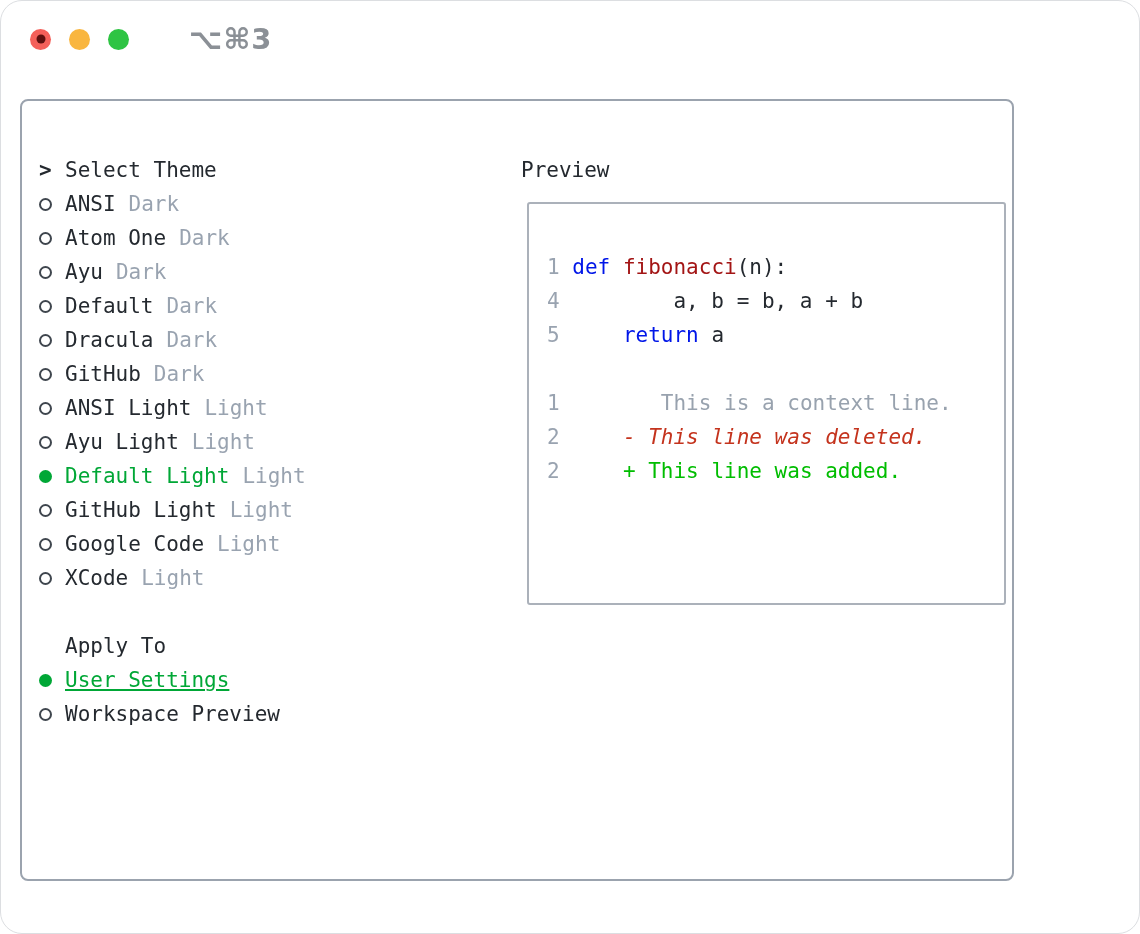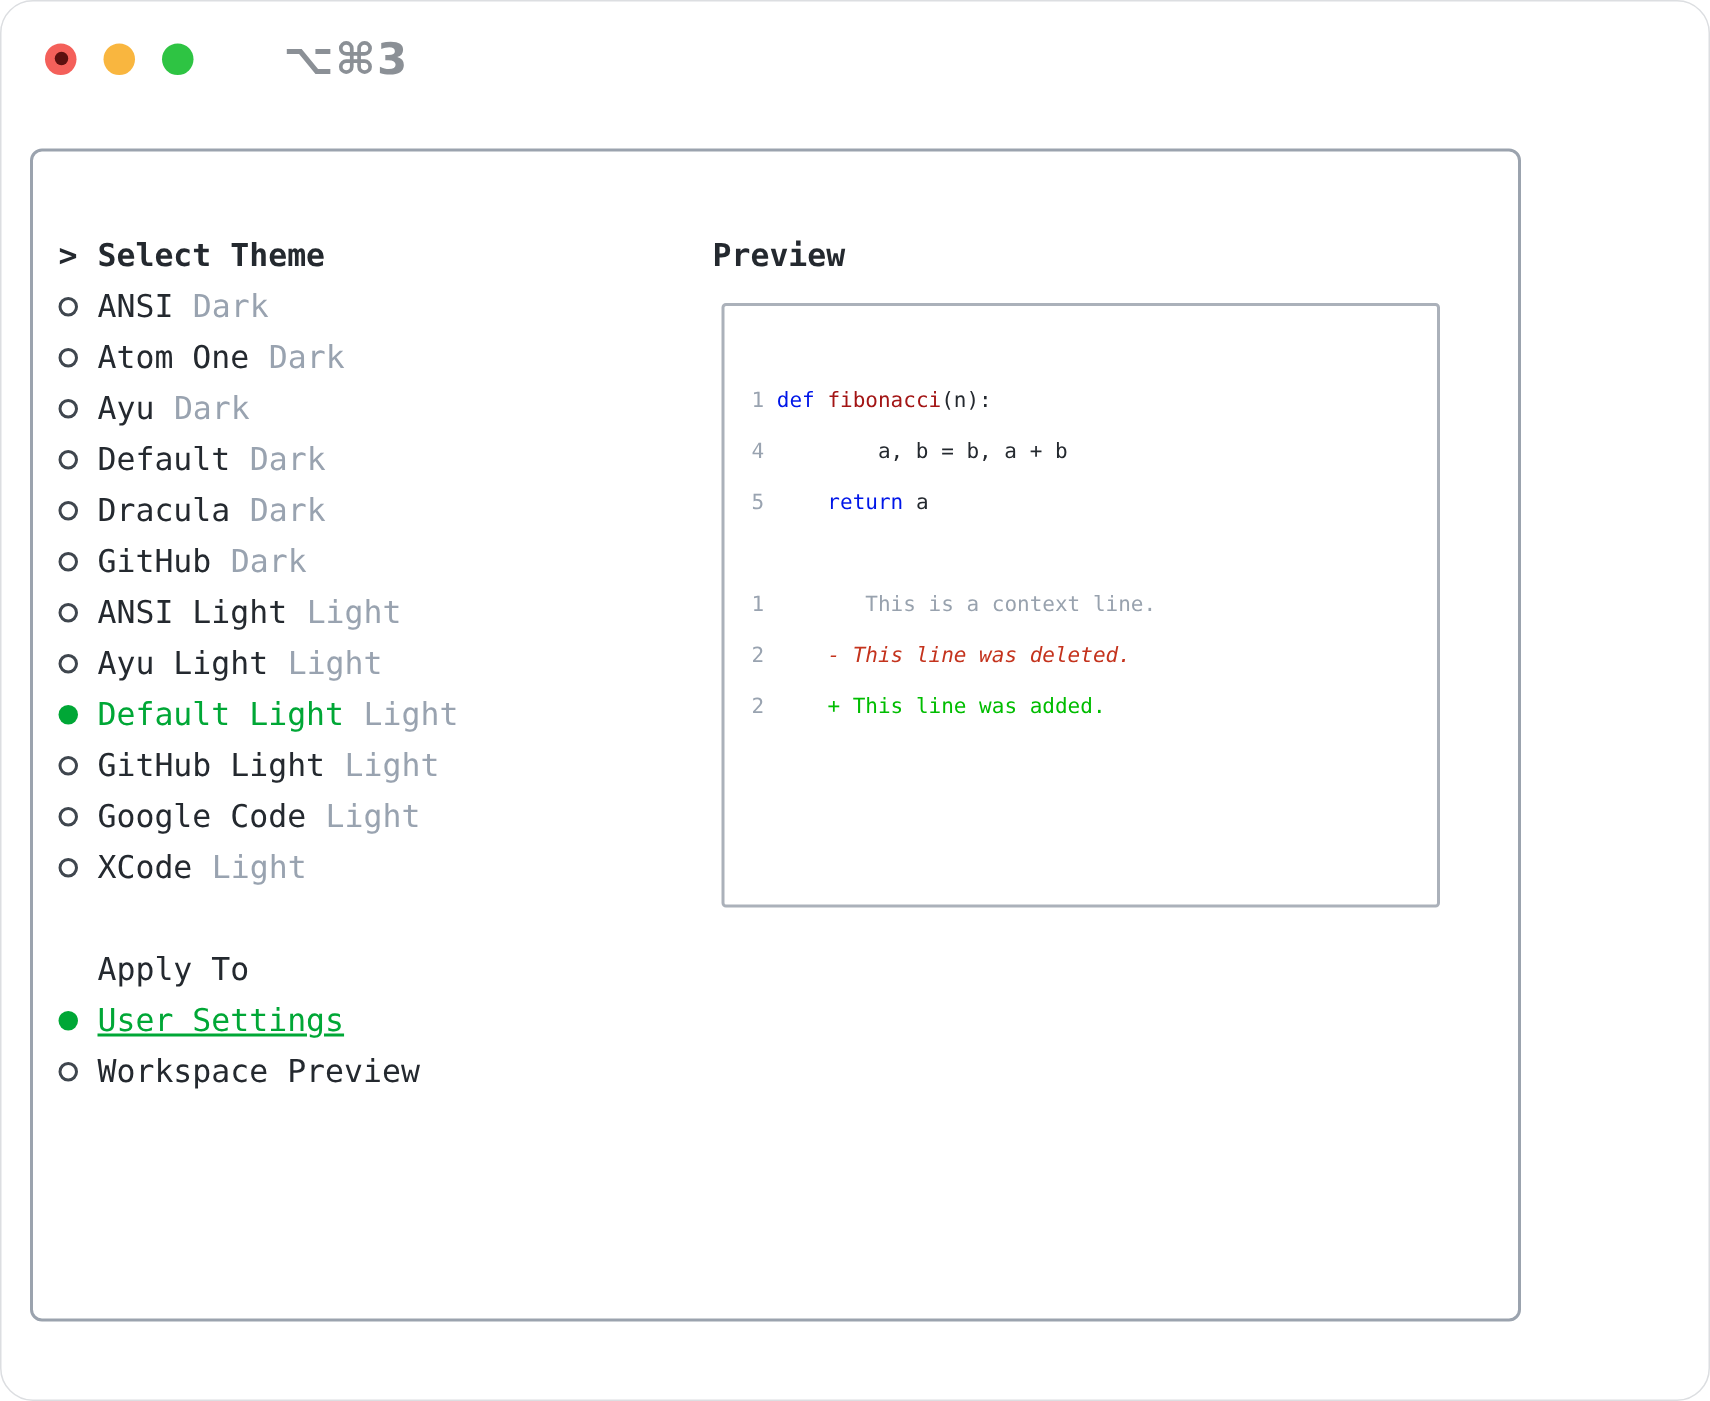--- a/index.html
+++ b/index.html
@@ -29,38 +29,38 @@
   .light-red::after{content:"";position:absolute;left:50%;top:50%;transform:translate(-50%,-50%);
     width:9px;height:9px;border-radius:50%;background:#5d100f;}
   .light-yellow{background:#f9b63f;}
   .light-green{background:#2ec443;}
   .win-title{margin-left:42px;font-family:"DejaVu Sans","Liberation Sans",sans-serif;
     font-size:29px;font-weight:700;color:var(--title-gray);letter-spacing:1px;}
   
   .panel{position:absolute;left:19px;top:98px;width:994px;height:782px;background:#fff;
     border:2px solid var(--panel-border);border-radius:8px;font-size:21px;color:var(--ink);}
   .left-col{position:absolute;left:17px;top:52px;}
-  .right-col{position:absolute;left:453px;top:52px;}
+  .right-col{position:absolute;left:499px;top:52px;}
   .row{height:34px;display:flex;align-items:center;white-space:pre;}
   .marker{width:26px;display:inline-flex;align-items:center;flex:0 0 auto;}
   .caret{font-weight:700;color:var(--ink);}
   .circle{width:13px;height:13px;border:2px solid #3f464e;border-radius:50%;display:inline-block;}
   .dot{width:13px;height:13px;background:var(--green);border-radius:50%;display:inline-block;}
-  .header-text{font-weight:700;color:var(--ink);text-align:center;}
+  .header-text{font-weight:400;color:var(--ink);text-align:center;}
   .plain-header{color:var(--ink);}
   .t-name{color:var(--ink);}
   .sel .t-name{color:var(--green);}
   .t-var{color:var(--muted);margin-left:13px;}
   .opt-label{color:var(--ink);}
   .sel .opt-label{color:var(--green);text-decoration:underline;}
   .hint-line{height:34px;line-height:34px;color:var(--muted);white-space:pre;}
   
   .preview-box{margin-left:6px;margin-top:15px;width:479px;height:403px;background:#fff;
     border:2px solid var(--box-border);border-radius:3px;padding:46px 0 0 18px;overflow:hidden;}
-  .code-line{height:34px;line-height:34px;white-space:pre;font-size:14px;}
+  .code-line{height:34px;line-height:34px;white-space:pre;font-size:21px;}
   .seg-num{color:var(--muted);}
   .seg-code{color:var(--ink);}
   .seg-kw{color:var(--kw);}
   .seg-fn{color:var(--fn);}
   .seg-ctx{color:var(--ctx);margin-top:44px;}
   .seg-del{color:var(--del);font-style:italic;}
   .seg-add{color:var(--add);}
 </style>
 </head>
 <body>

